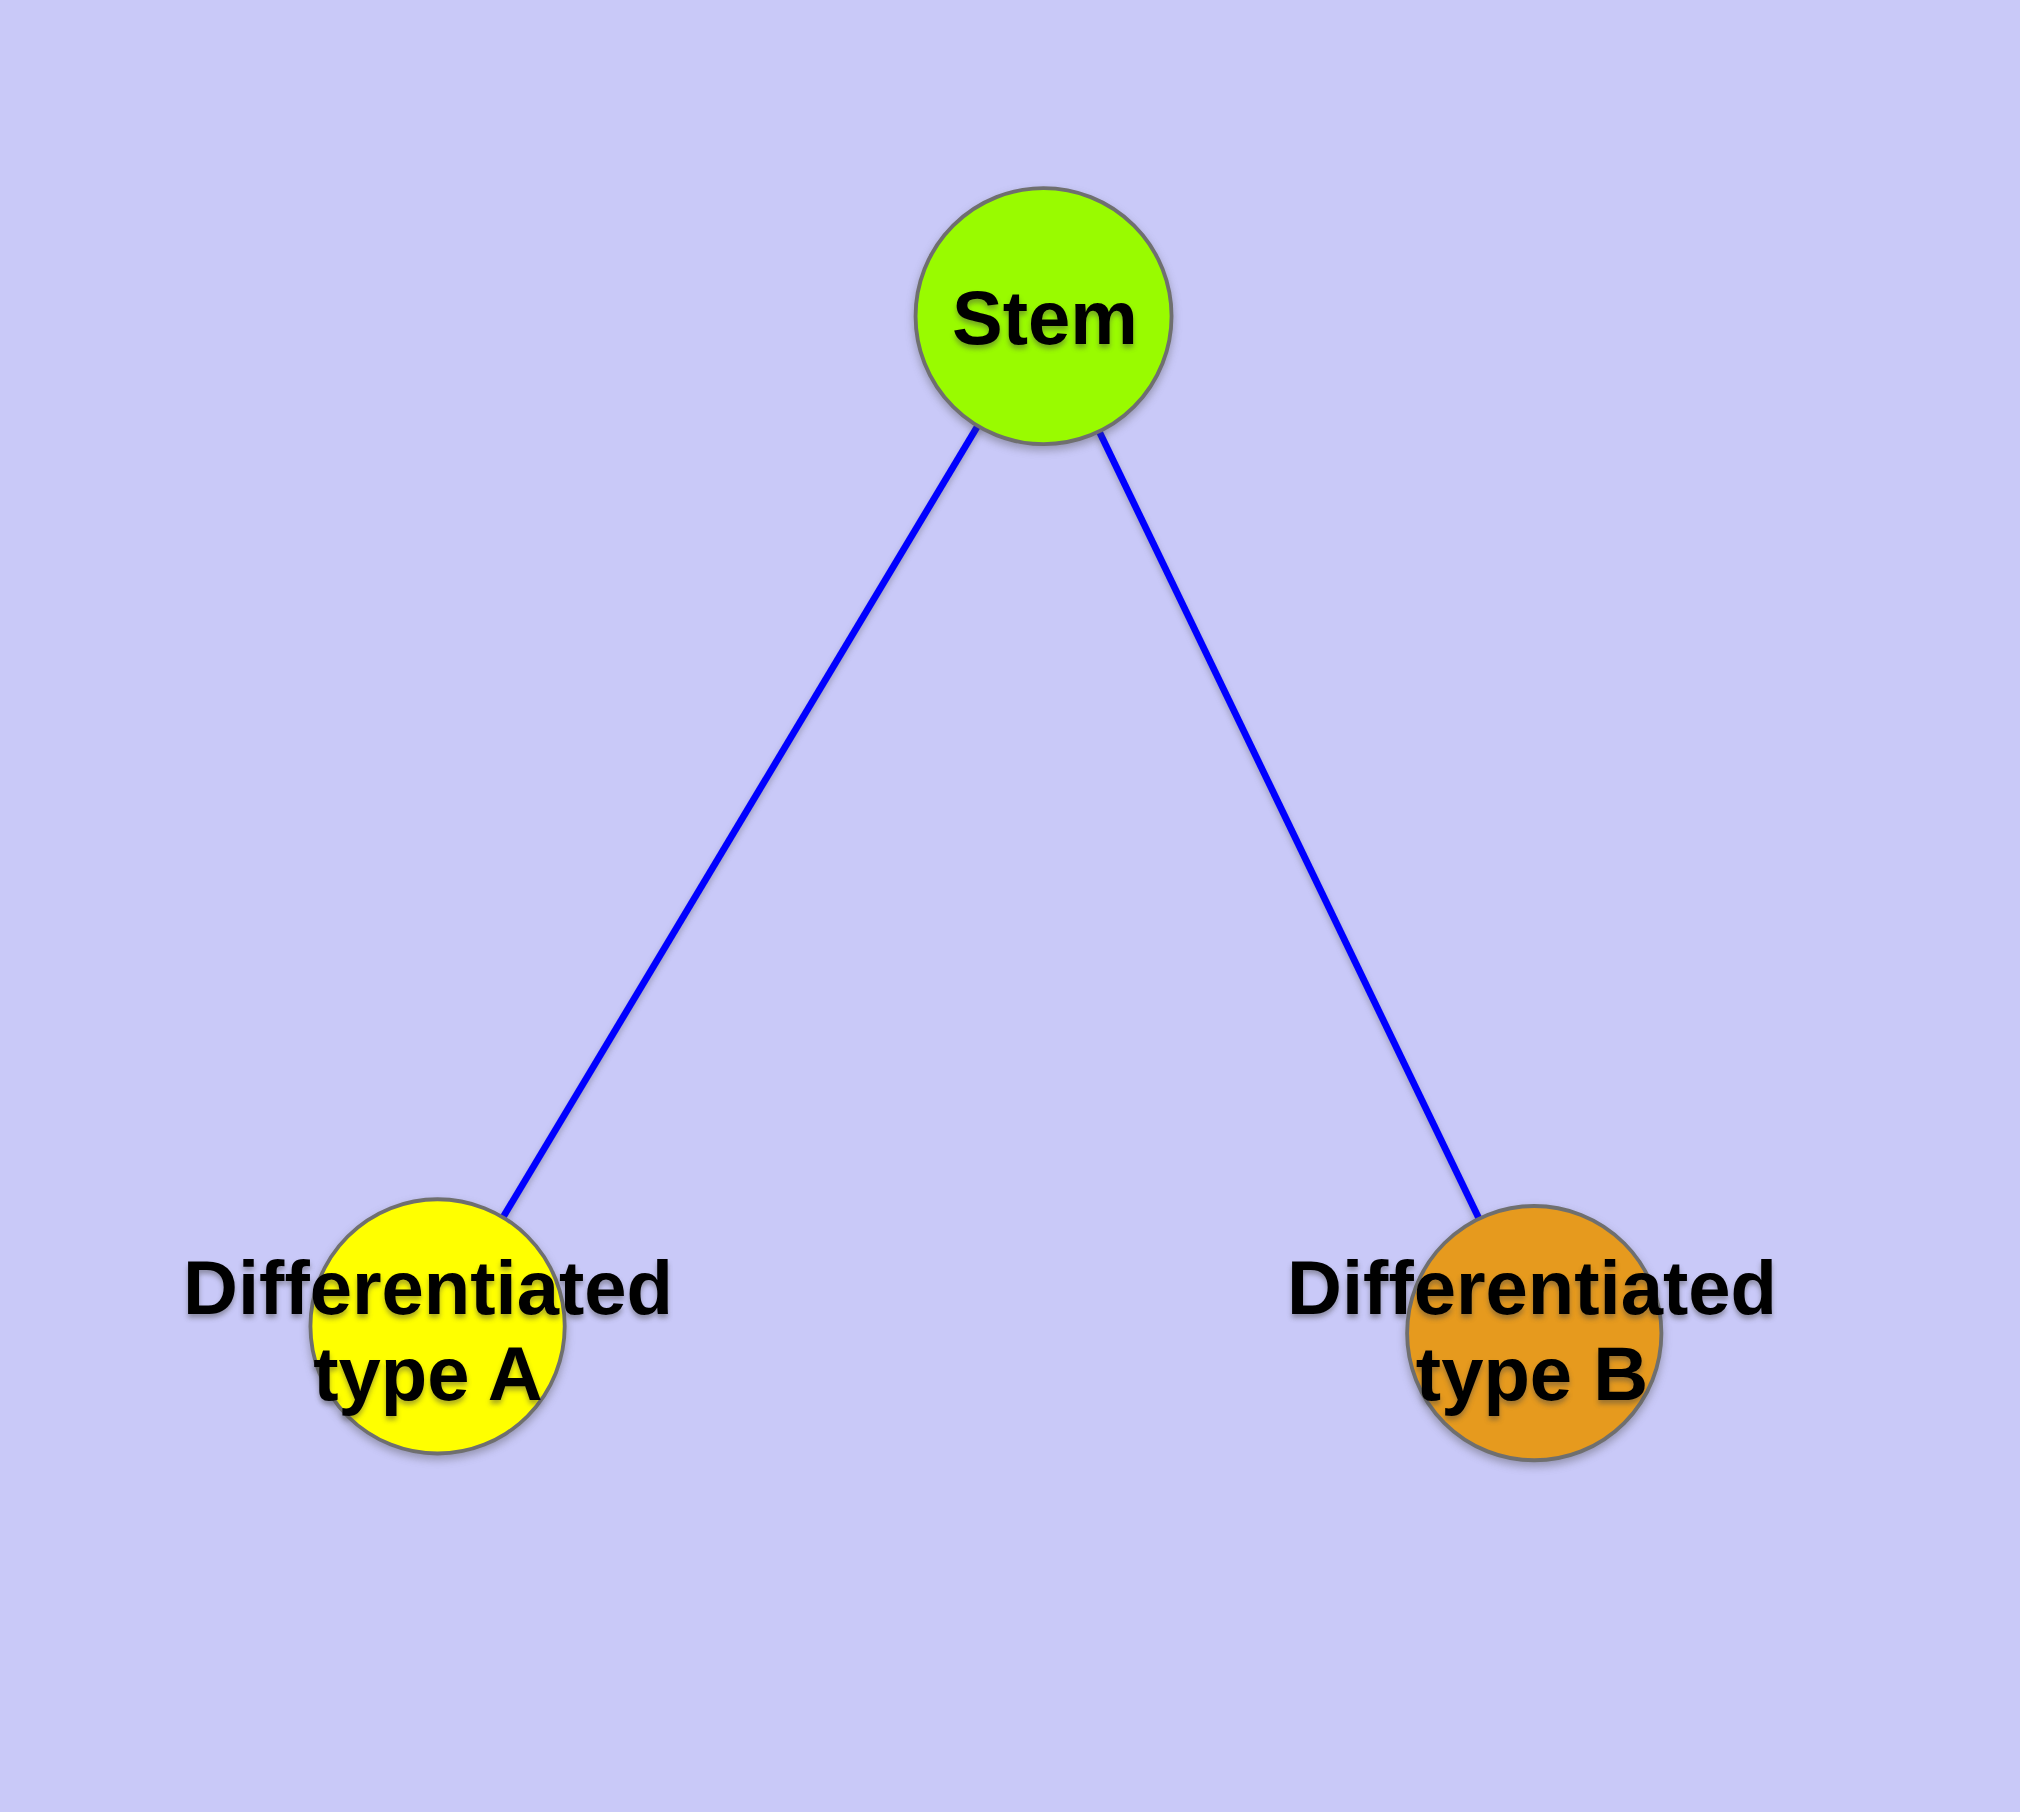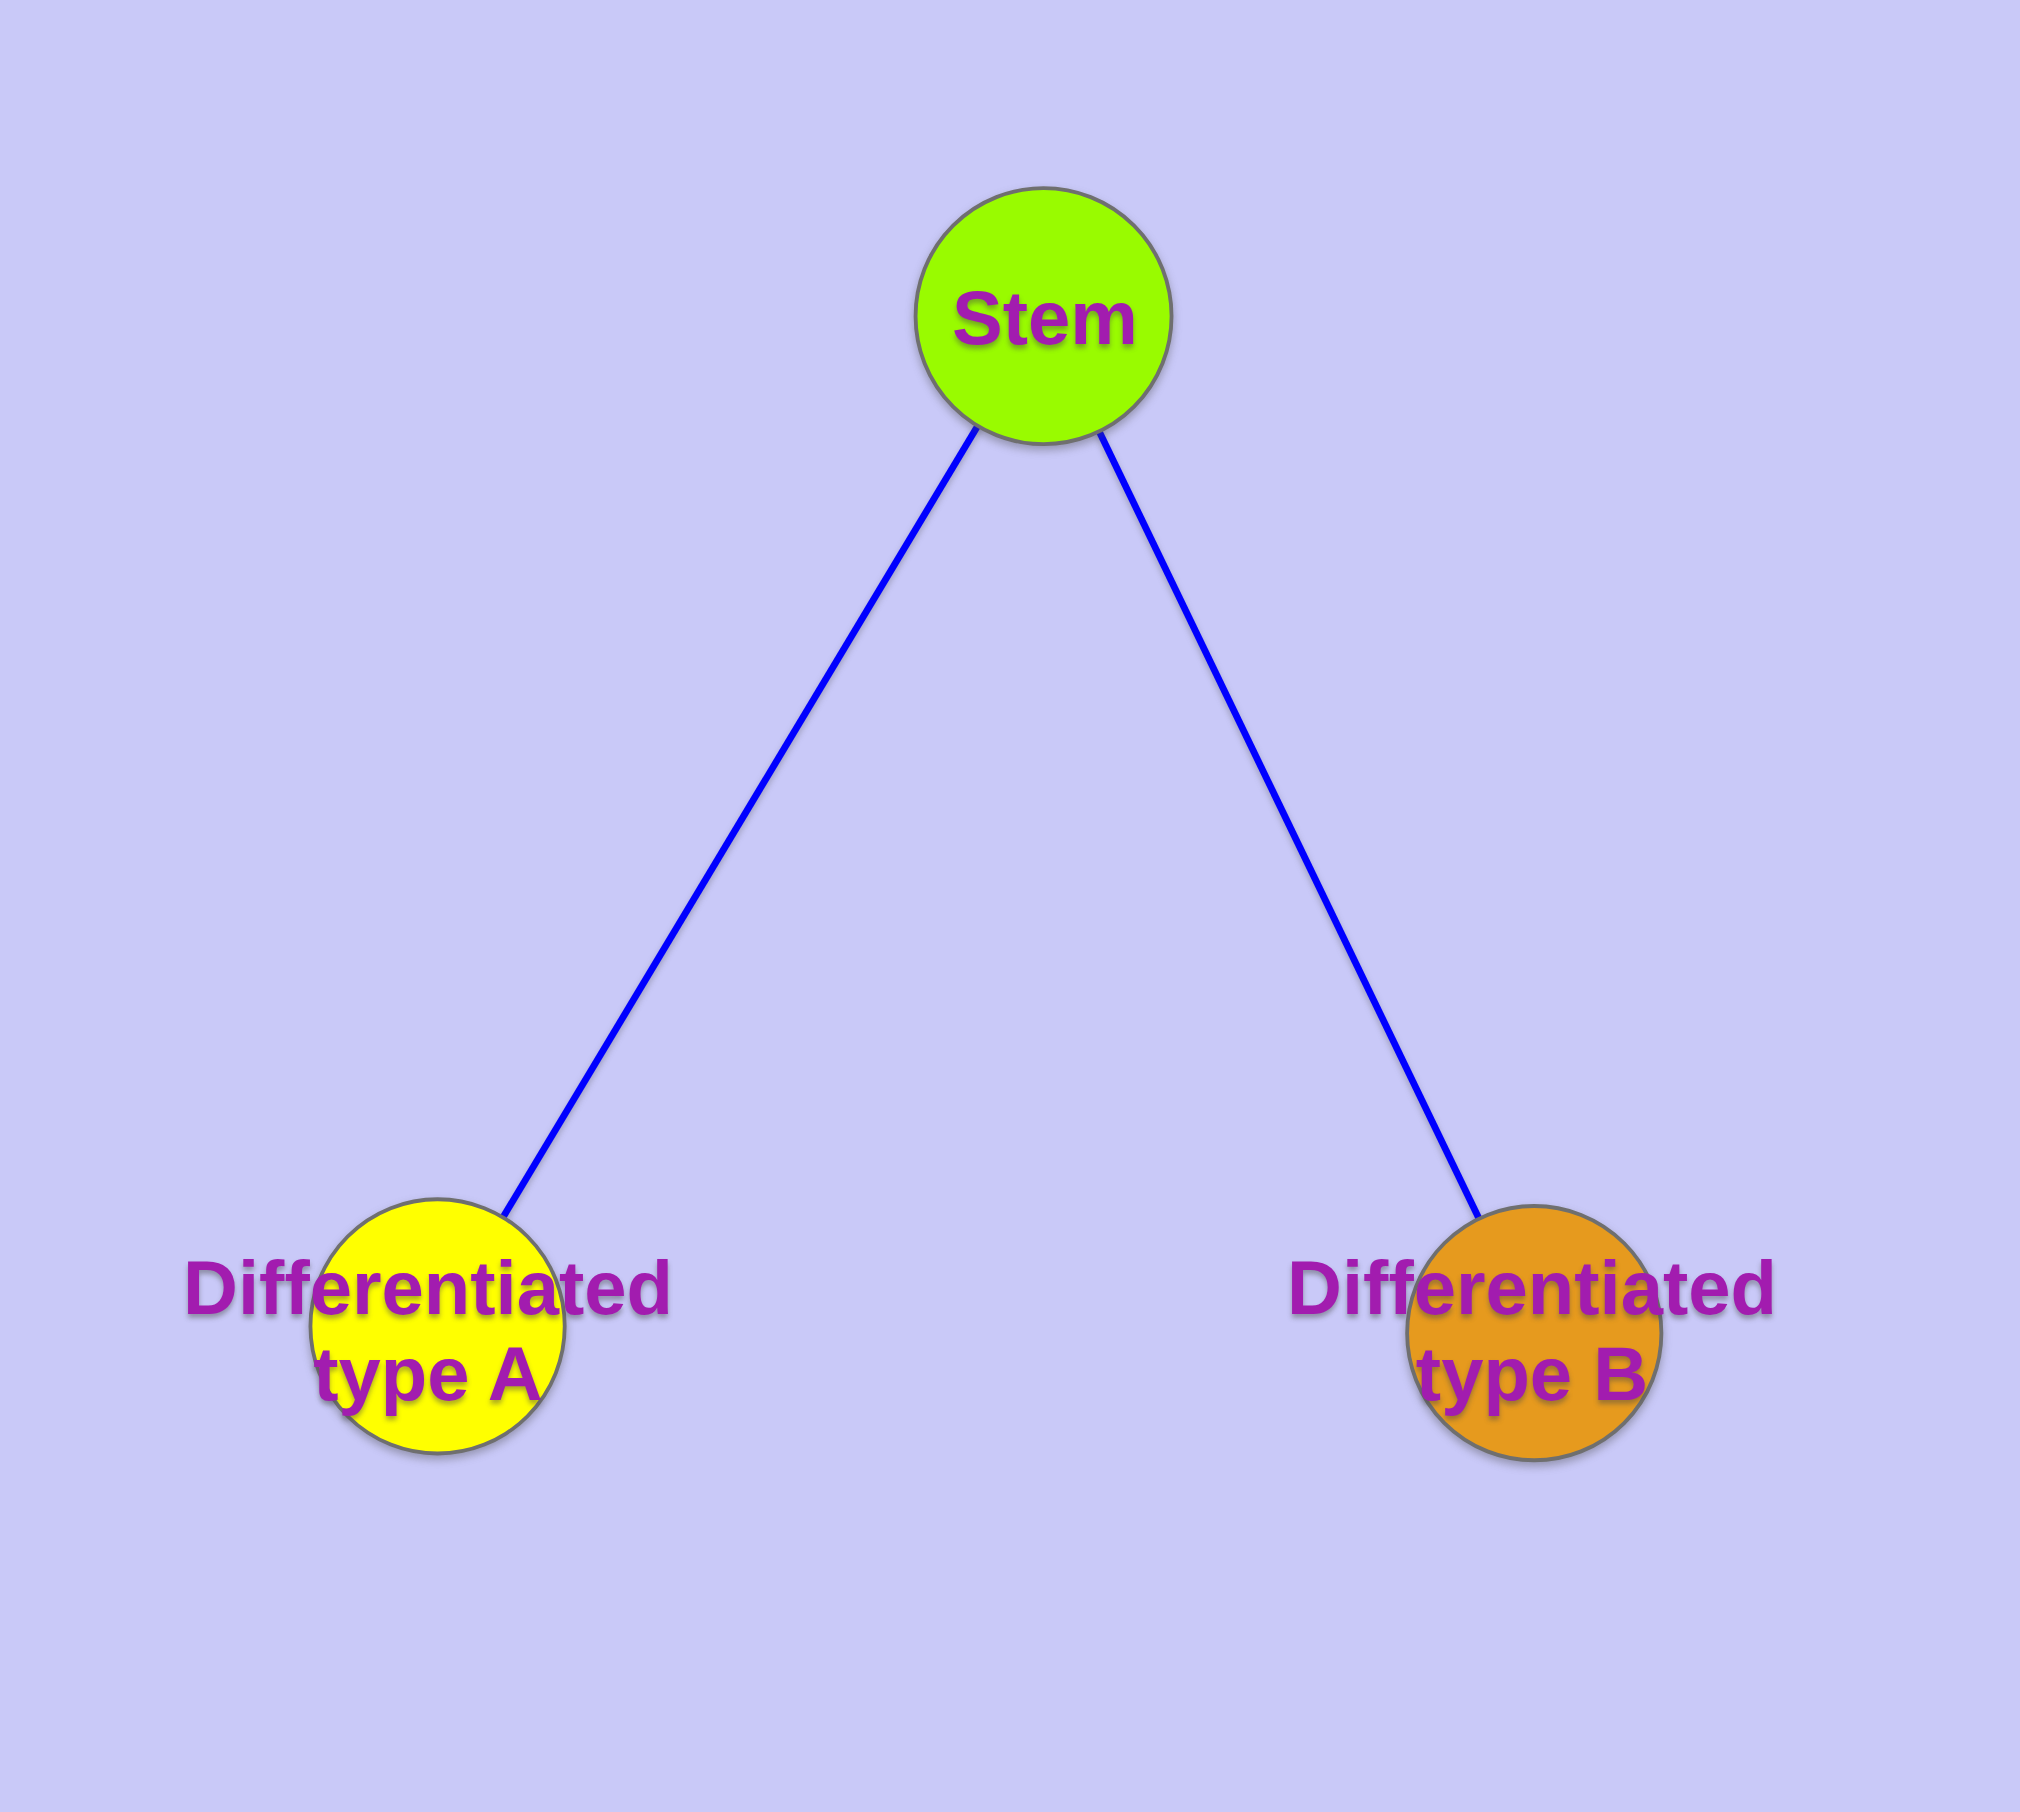--- a/index.html
+++ b/index.html
@@ -32,21 +32,21 @@
   .node {
     stroke: var(--node-border, #6f6f6f);
     stroke-width: 4.5;
     filter: drop-shadow(0px 5px 5px rgba(70,70,70,0.40));
   }
   .node-label {
     position: absolute;
     transform: translate(-50%, -50%);
     width: 1017px;
     text-align: center;
-    color: #a21caf;
+    color: #000000;
     font-weight: bold;
     font-size: 76px;
     line-height: 86px;
     letter-spacing: 0px;
     text-shadow: 0px 4.2px 5.1px rgba(70,70,70,0.45);
     pointer-events: none;
     white-space: nowrap;
   }
   .label-stem   { left: 1045px; top: 318px; }
   .label-type-a { left: 428px;  top: 1331px; }

